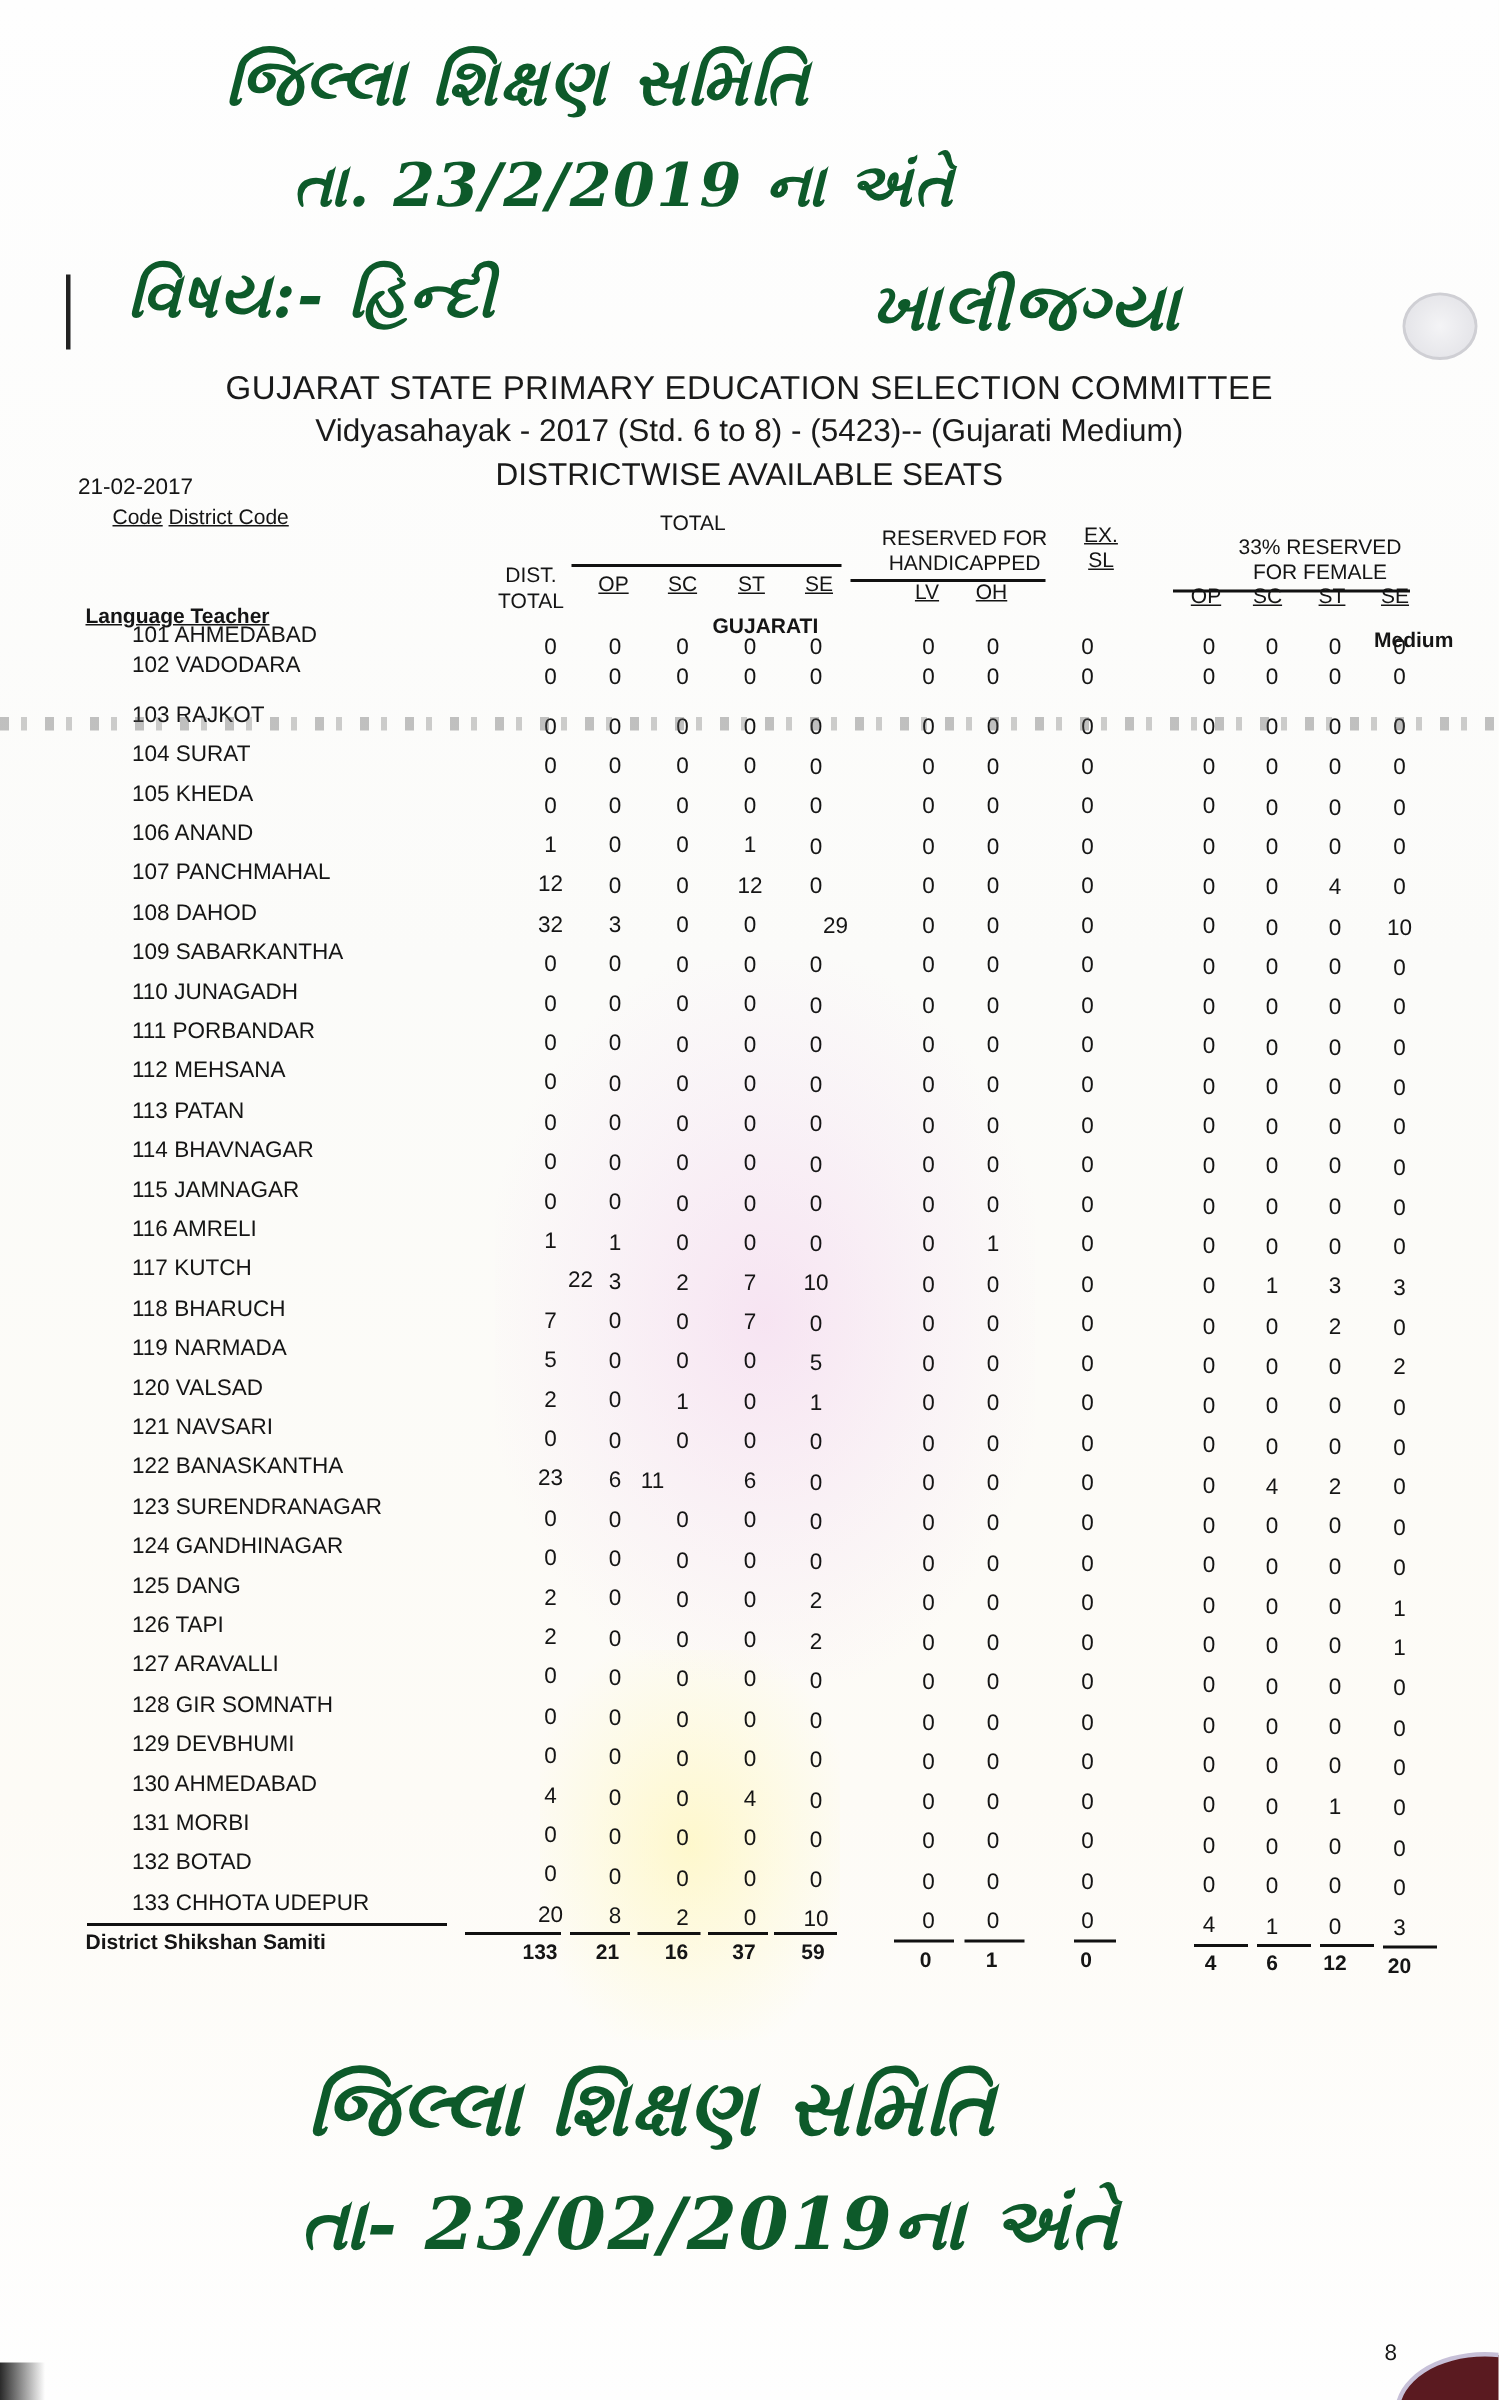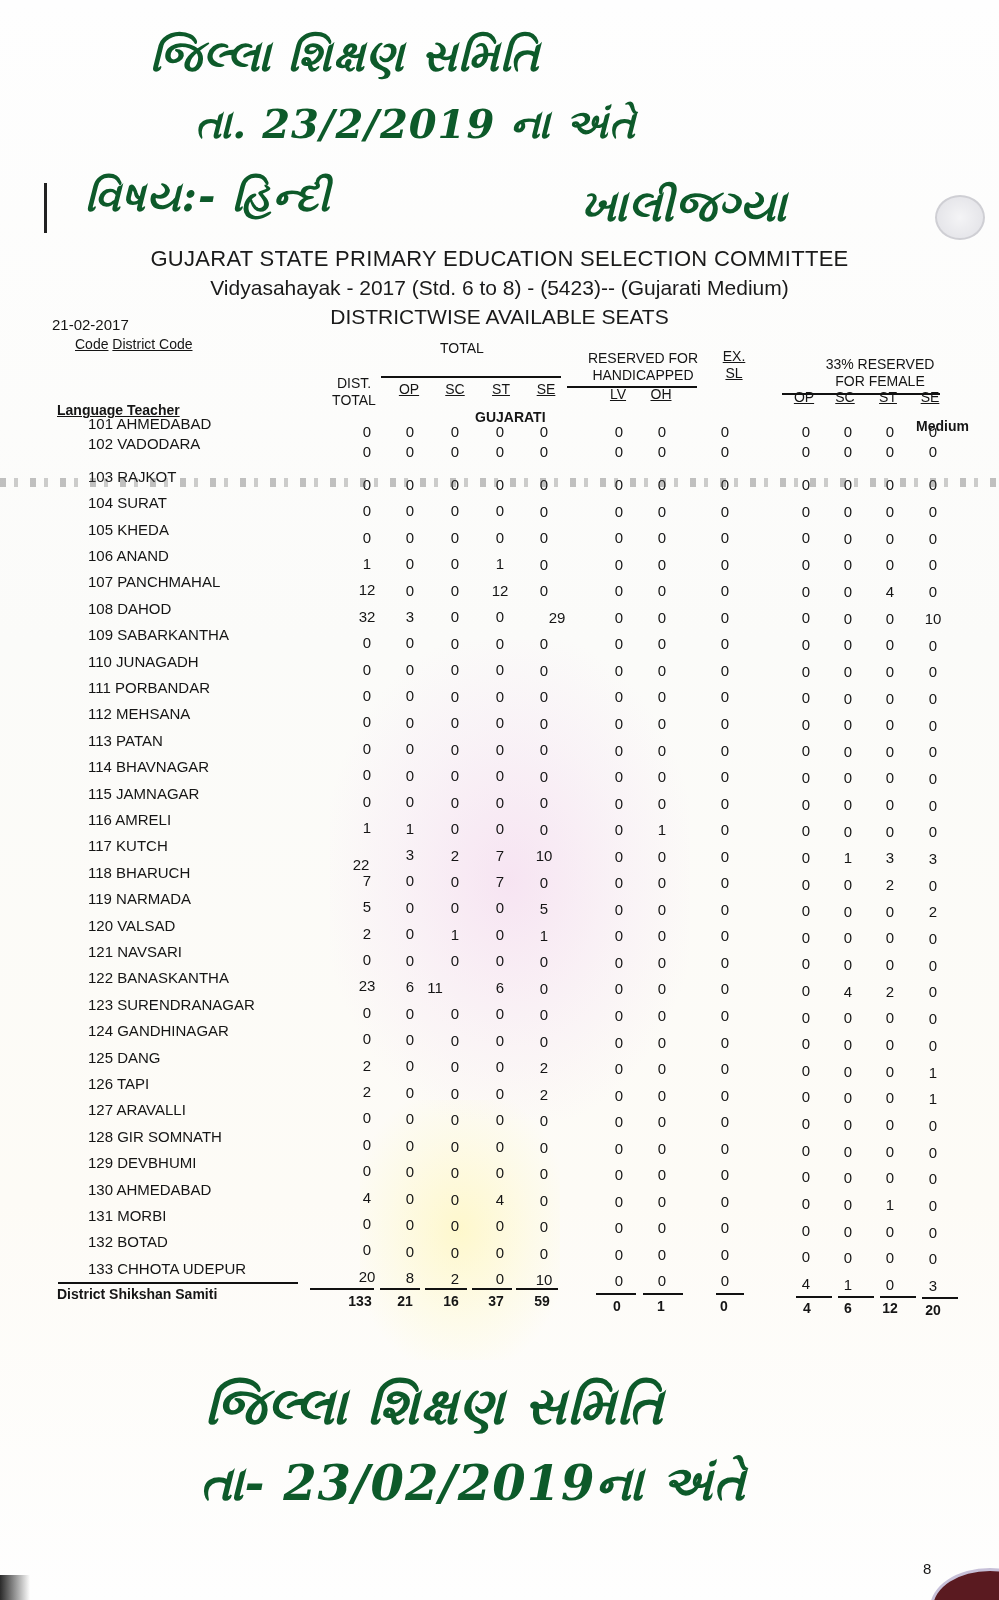--- a/index.html
+++ b/index.html
@@ -360,21 +360,21 @@
         <div class="c" style="left: 602px; top: 10.1818px;">0</div>
         <div class="c" style="left: 645px; top: 10.1818px;">1</div>
         <div class="c" style="left: 708px; top: 10.1818px;">0</div>
         <div class="c" style="left: 789px; top: 11.2727px;">0</div>
         <div class="c" style="left: 831px; top: 11.8182px;">0</div>
         <div class="c" style="left: 873px; top: 11.8182px;">0</div>
         <div class="c" style="left: 916px; top: 12.3636px;">0</div>
       </div>
       <div class="row" style="top: 422.4px;">
         <div class="name"><span>117</span> <span>KUTCH</span></div>
-        <div class="c" style="left: 344px; top: 8px; margin-top: 11px;">22</div>
+        <div class="c" style="left: 370px; top: 8px;">22</div>
         <div class="c" style="left: 393px; top: 8.58182px;">3</div>
         <div class="c" style="left: 438px; top: 9.16364px;">2</div>
         <div class="c" style="left: 483px; top: 9.16364px;">7</div>
         <div class="c" style="left: 527px; top: 9.74545px;">10</div>
         <div class="c" style="left: 602px; top: 10.3273px;">0</div>
         <div class="c" style="left: 645px; top: 10.3273px;">0</div>
         <div class="c" style="left: 708px; top: 10.3273px;">0</div>
         <div class="c" style="left: 789px; top: 11.4909px;">0</div>
         <div class="c" style="left: 831px; top: 12.0727px;">1</div>
         <div class="c" style="left: 873px; top: 12.0727px;">3</div>

